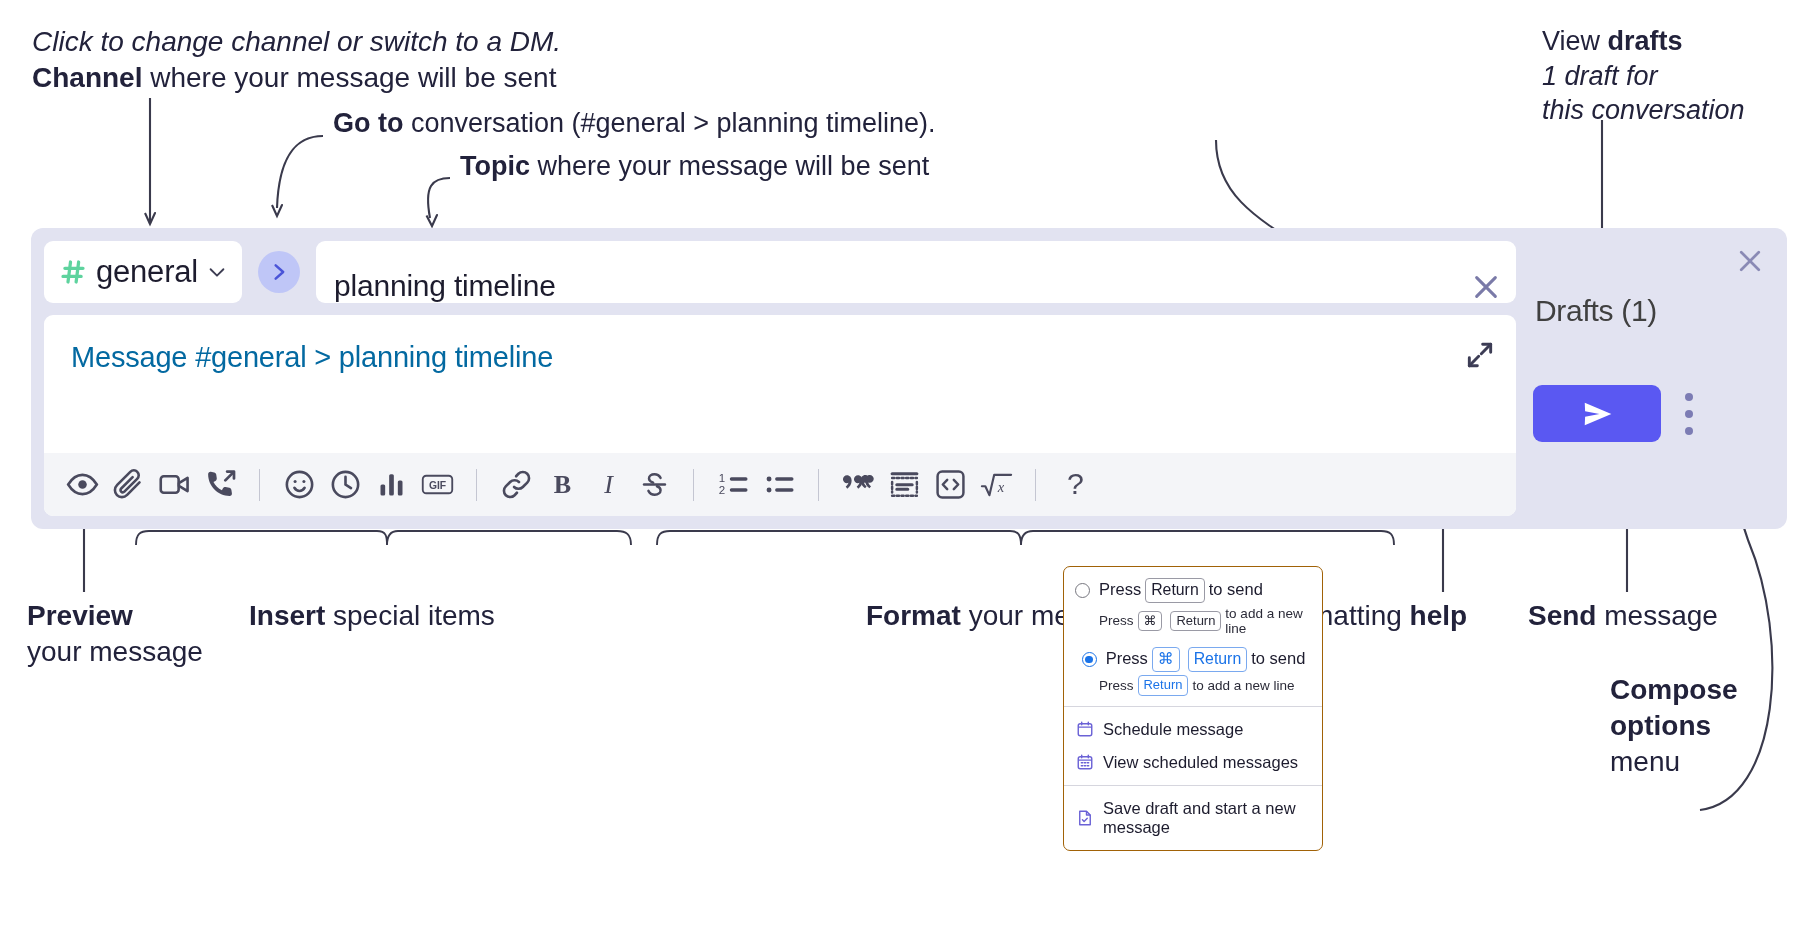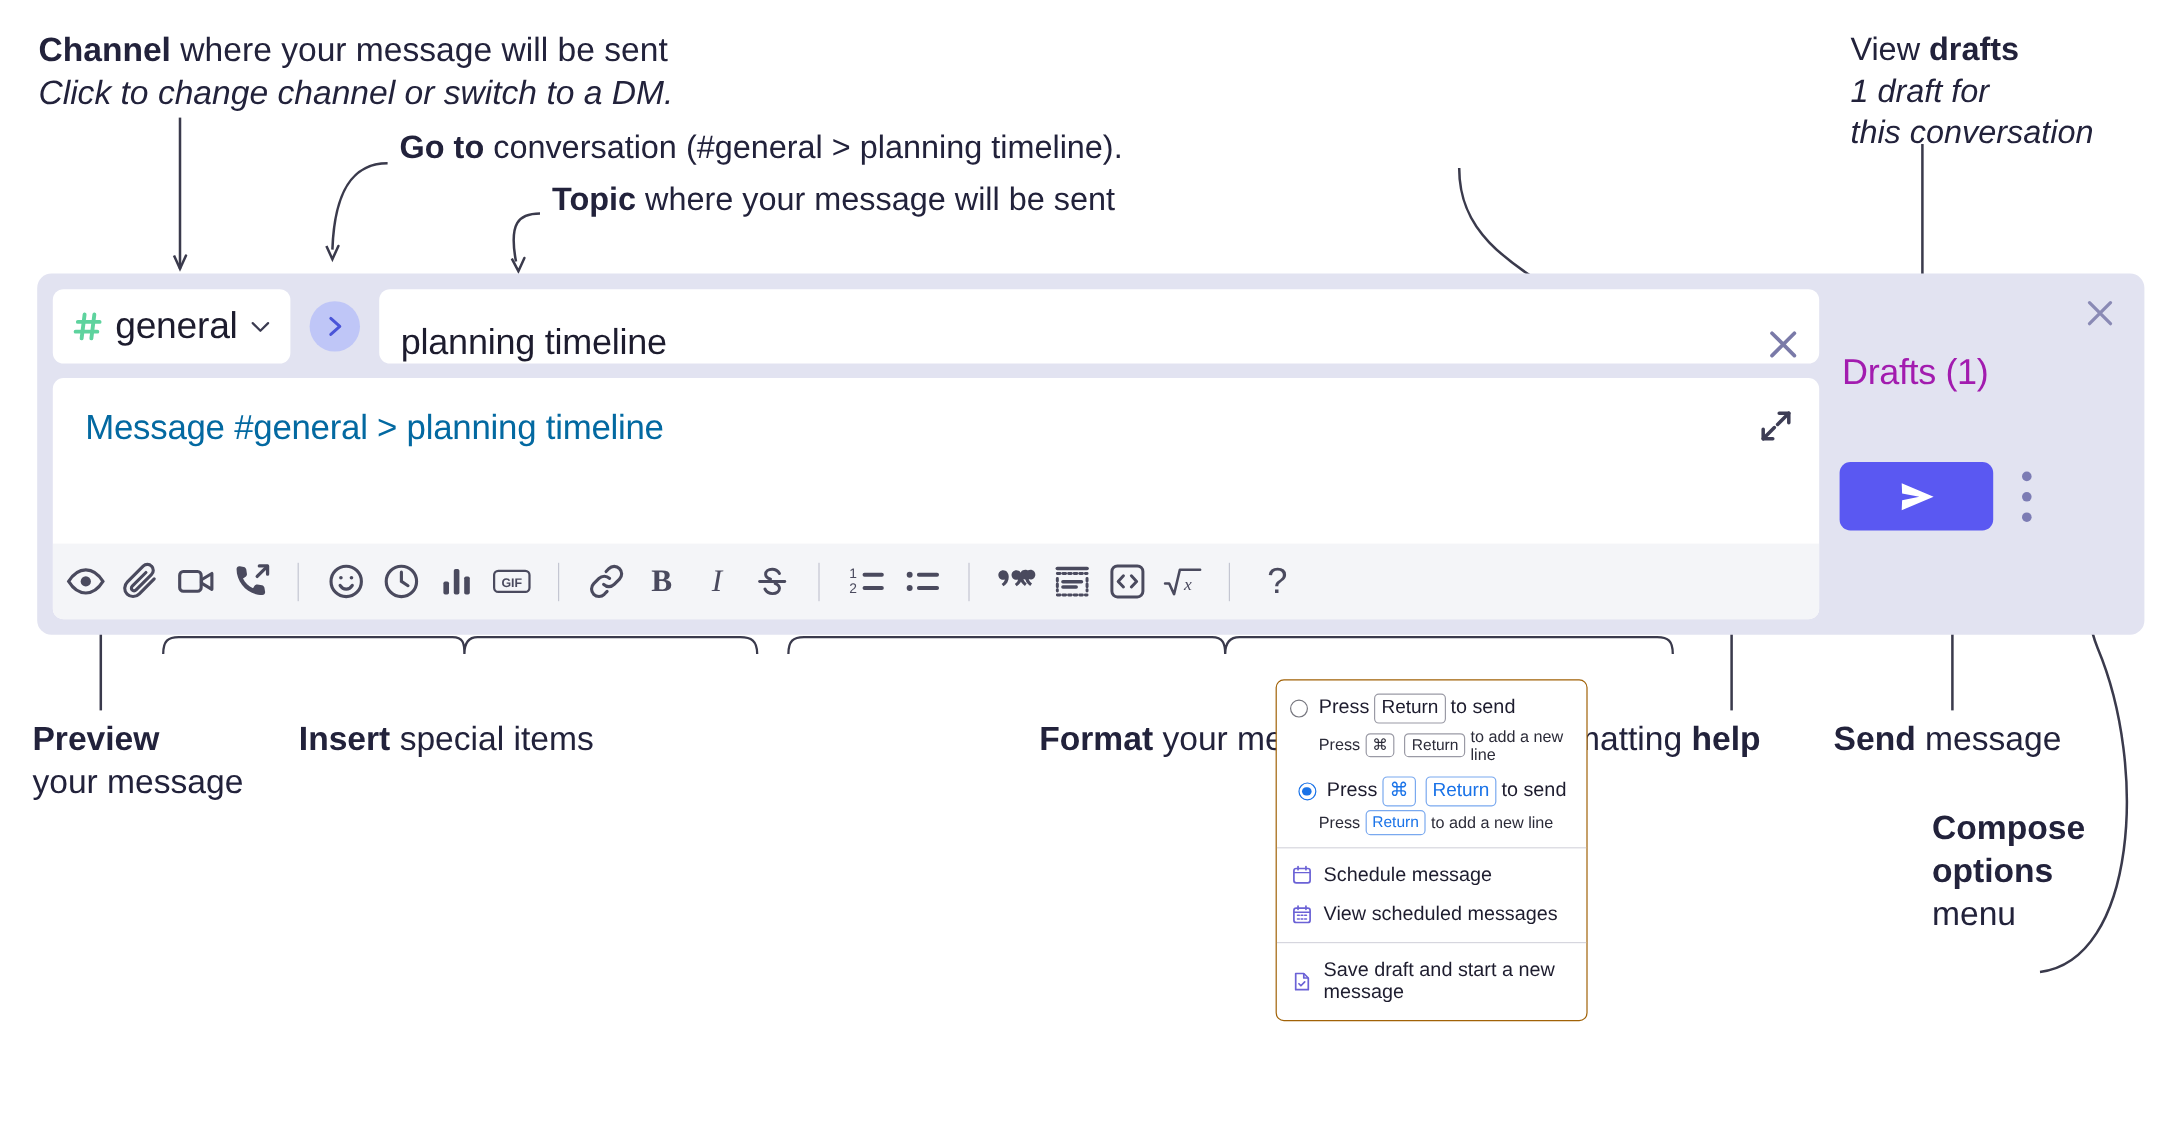--- a/index.html
+++ b/index.html
@@ -141,21 +141,21 @@
     cursor: pointer;
   }
   .toolbar {
     position: absolute;
     left: 0; bottom: 0;
     width: 100%;
     height: 63px;
     background: #f4f5f8;
     display: flex;
     align-items: center;
-    padding-left: 4px;
+    padding-left: 15px;
   }
   .tb-btn {
     width: 46px; height: 46px;
     display: flex; align-items: center; justify-content: center;
     color: #4a4a5e;
     cursor: pointer;
     flex: 0 0 auto;
   }
   .tb-btn svg { width: 33px; height: 33px; }
   .tb-sep {
@@ -168,21 +168,21 @@
   
   .compose-right {
     position: absolute;
     right: 0; top: 0;
     width: 266px; height: 301px;
   }
   .drafts-link {
     position: absolute;
     left: 14px; top: 66px;
     font-size: 30px;
-    color: #a21caf;
+    color: #404040;
     letter-spacing: -0.3px;
     cursor: pointer;
   }
   .send-btn {
     position: absolute;
     left: 12px; top: 157px;
     width: 128px; height: 57px;
     background: #5a58f2;
     border-radius: 9px;
     display: flex; align-items: center; justify-content: center;
@@ -301,22 +301,22 @@
 
       <path d="M136 545 C 136 534, 140 531, 149 531 L 377 531 C 386 531, 387 536, 387 545
                C 387 536, 390 531, 398 531 L 617 531 C 626 531, 631 534, 631 545"></path>
 
       <path d="M657 545 C 657 534, 661 531, 670 531 L 1010 531 C 1019 531, 1021 536, 1021 545
                C 1021 536, 1025 531, 1033 531 L 1381 531 C 1390 531, 1394 534, 1394 545"></path>
     </g>
   </svg>
 
   <div class="anno a-28" style="left:32px; top:24px;">
+    <div><i>Click to change channel or switch to a DM.</i></div>
     <div><b>Channel</b><span> where your message will be sent</span></div>
-    <div><i>Click to change channel or switch to a DM.</i></div>
   </div>
 
   <div class="anno a-27" style="left:333px; top:106px;">
     <b>Go to</b><span> conversation (#general &gt; planning timeline).</span>
   </div>
 
   <div class="anno a-27" style="left:460px; top:149px;">
     <b>Topic</b><span> where your message will be sent</span>
   </div>
 

